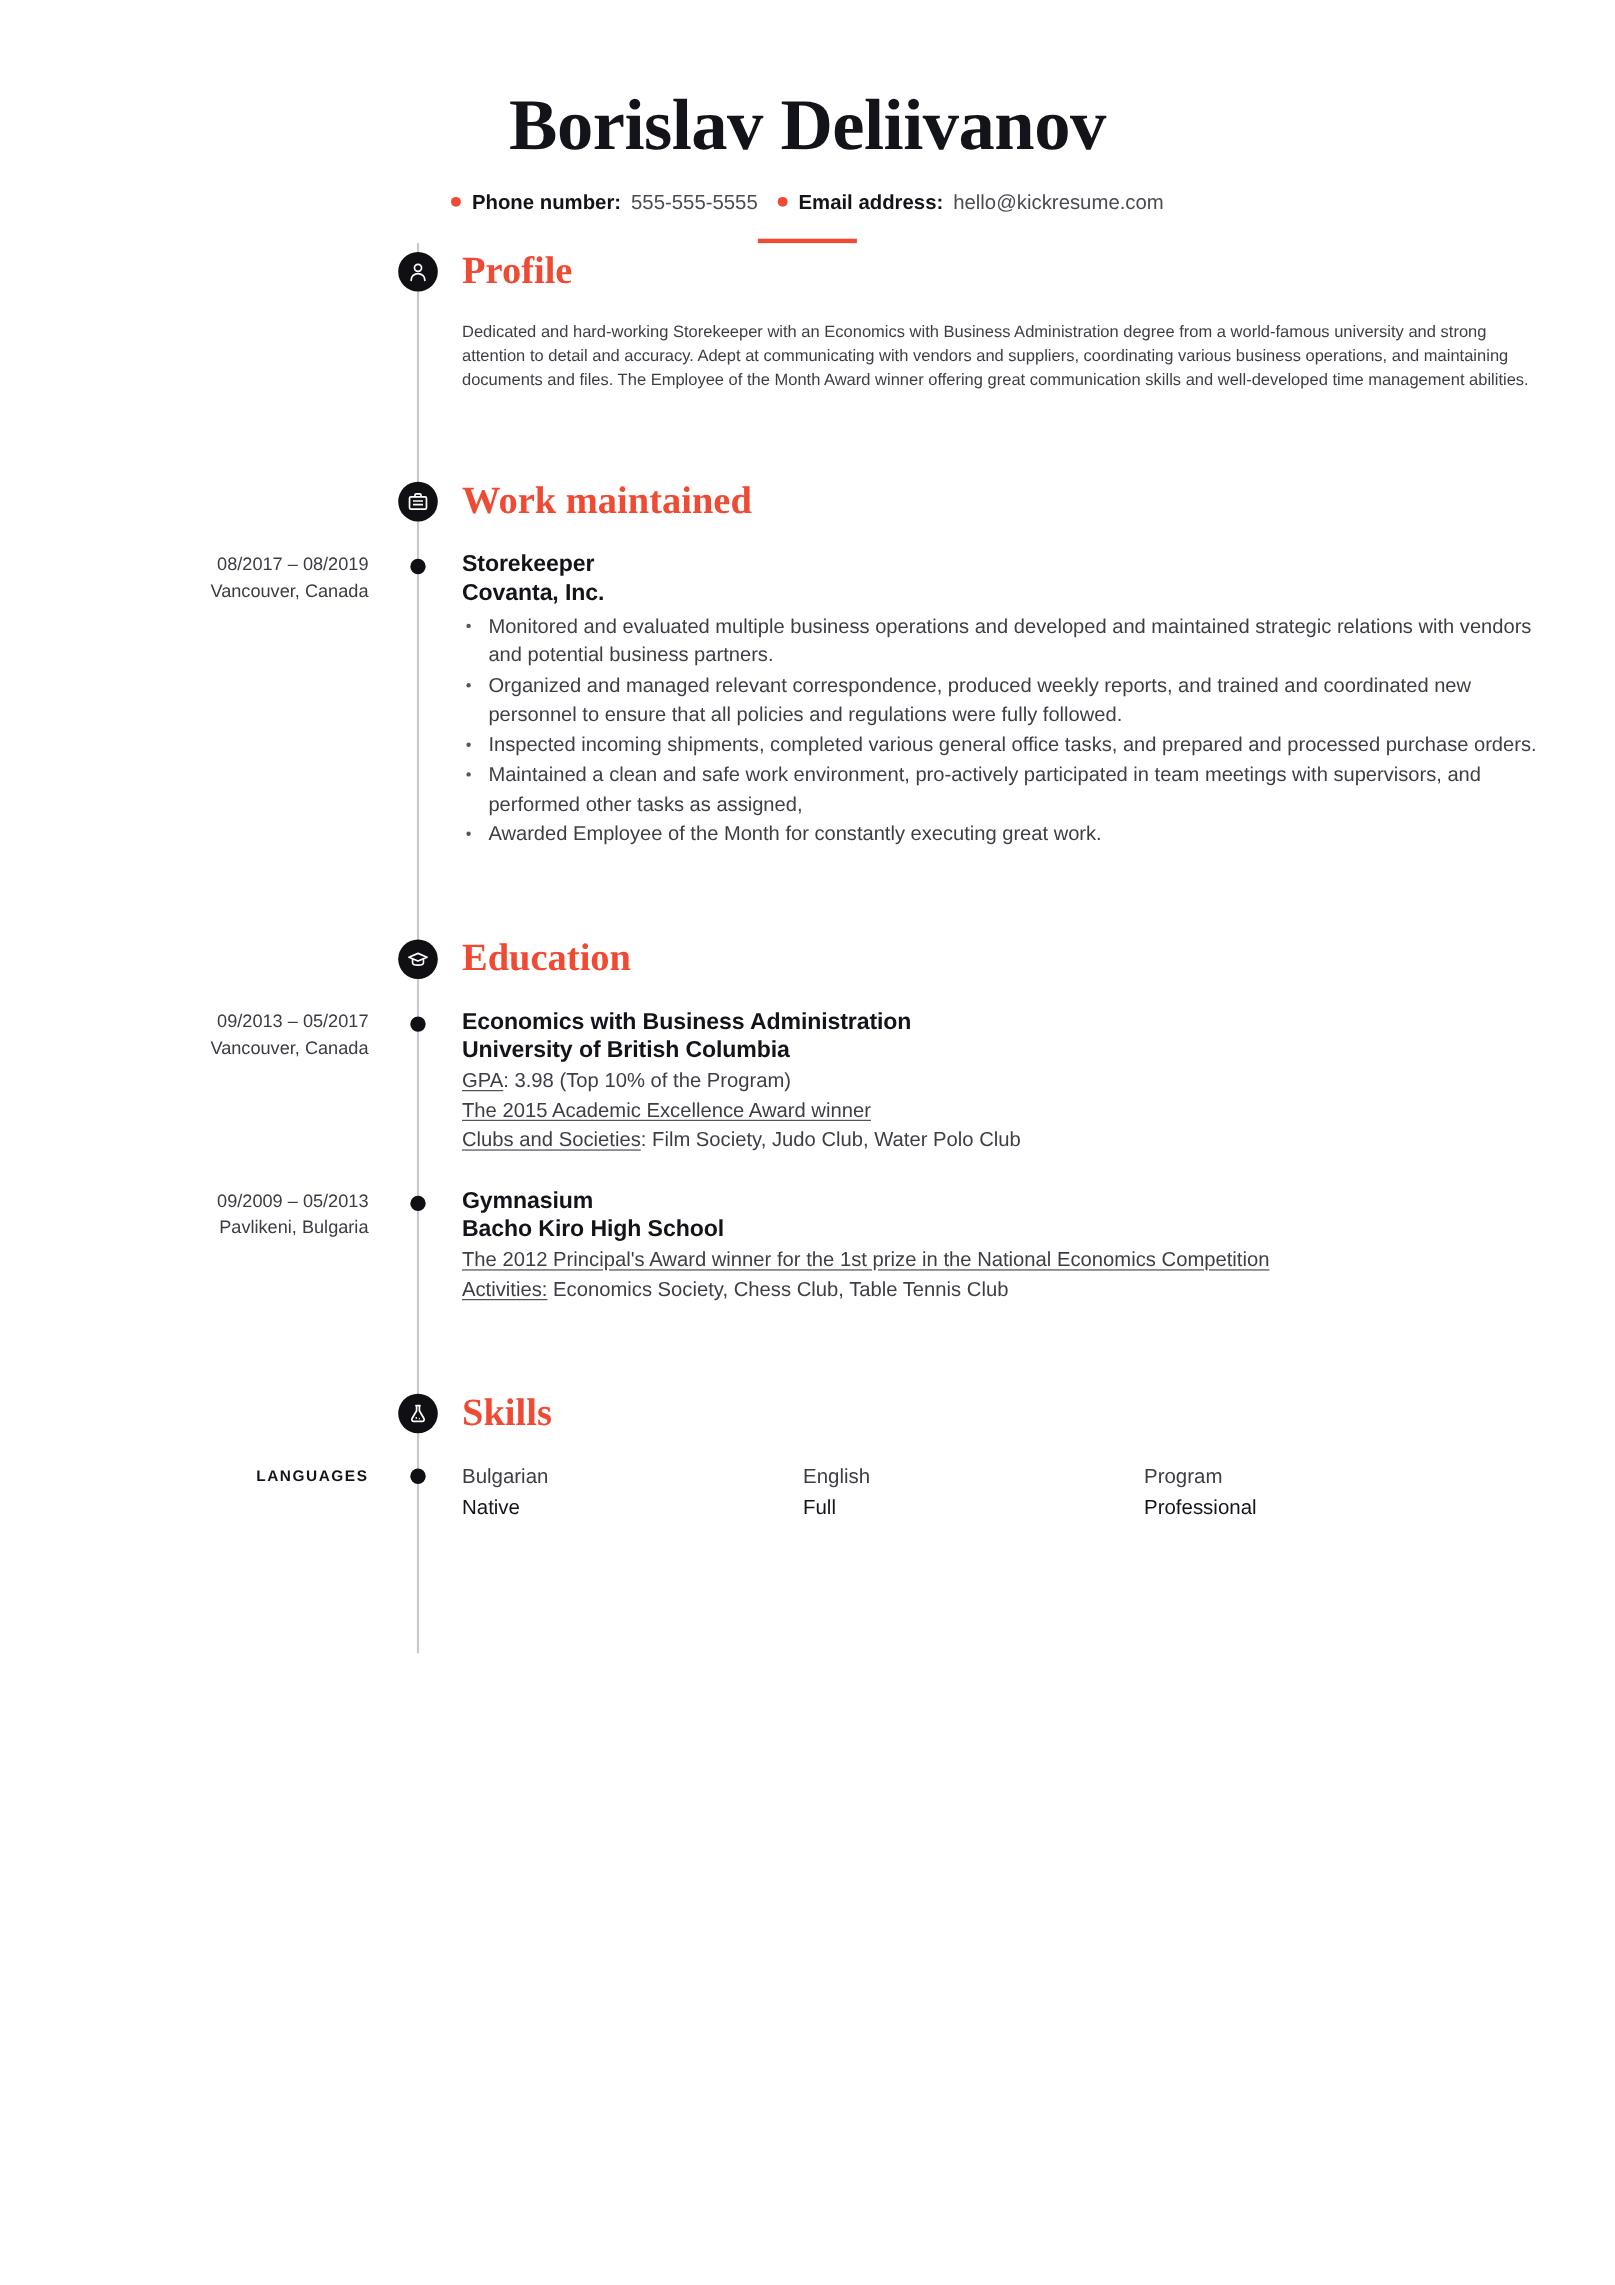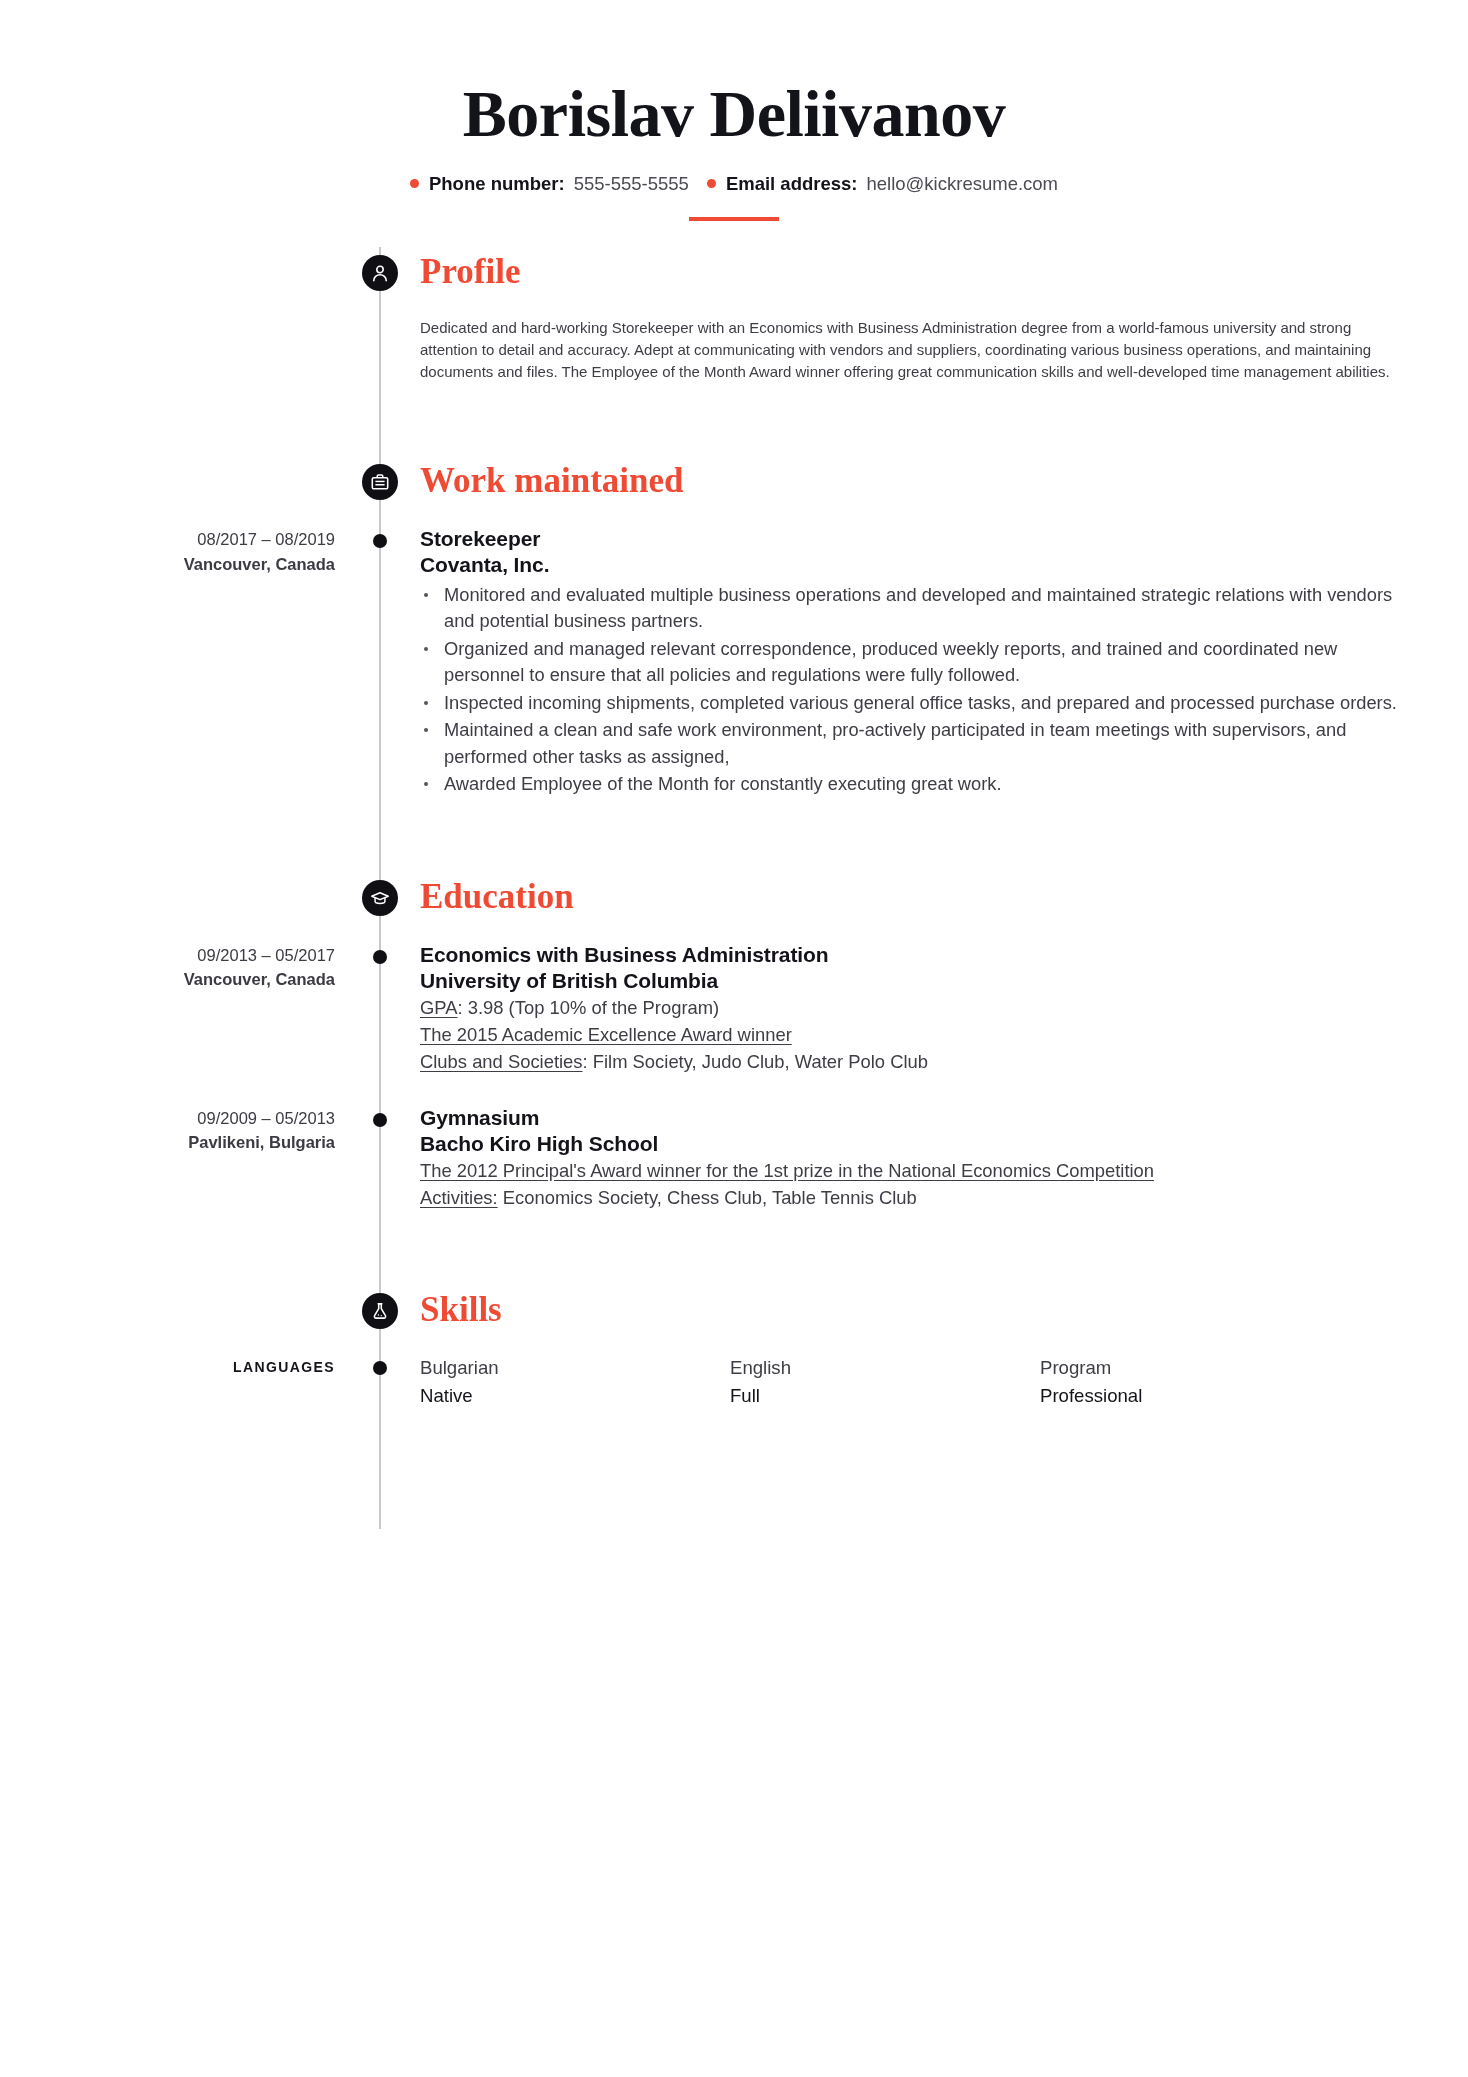--- a/index.html
+++ b/index.html
@@ -79,21 +79,20 @@
   }
   .red-divider {
     width: 90px;
     height: 4px;
     background: #ef4a33;
   }
 
   
   .body-wrap {
     position: relative;
-    margin-top: 26px;
   }
   .timeline-rail {
     position: absolute;
     left: 379px;
     top: 0px;
     bottom: 0;
     width: 2px;
     background: #c9c9cd;
   }
 
@@ -143,21 +142,21 @@
   .entry-side {
     position: absolute;
     left: 0;
     top: 1px;
     width: 335px;
     text-align: right;
     font-size: 16.5px;
     line-height: 1.48;
     color: #3b3b43;
   }
-  .entry-side .side-loc { color: #3b3b43; font-weight: bold; }
+  .entry-side .side-loc { color: #3b3b43; }
 
   .entry-bullet {
     position: absolute;
     left: 373px;
     top: 8px;
     width: 14px;
     height: 14px;
     border-radius: 50%;
     background: #101014;
     z-index: 3;

